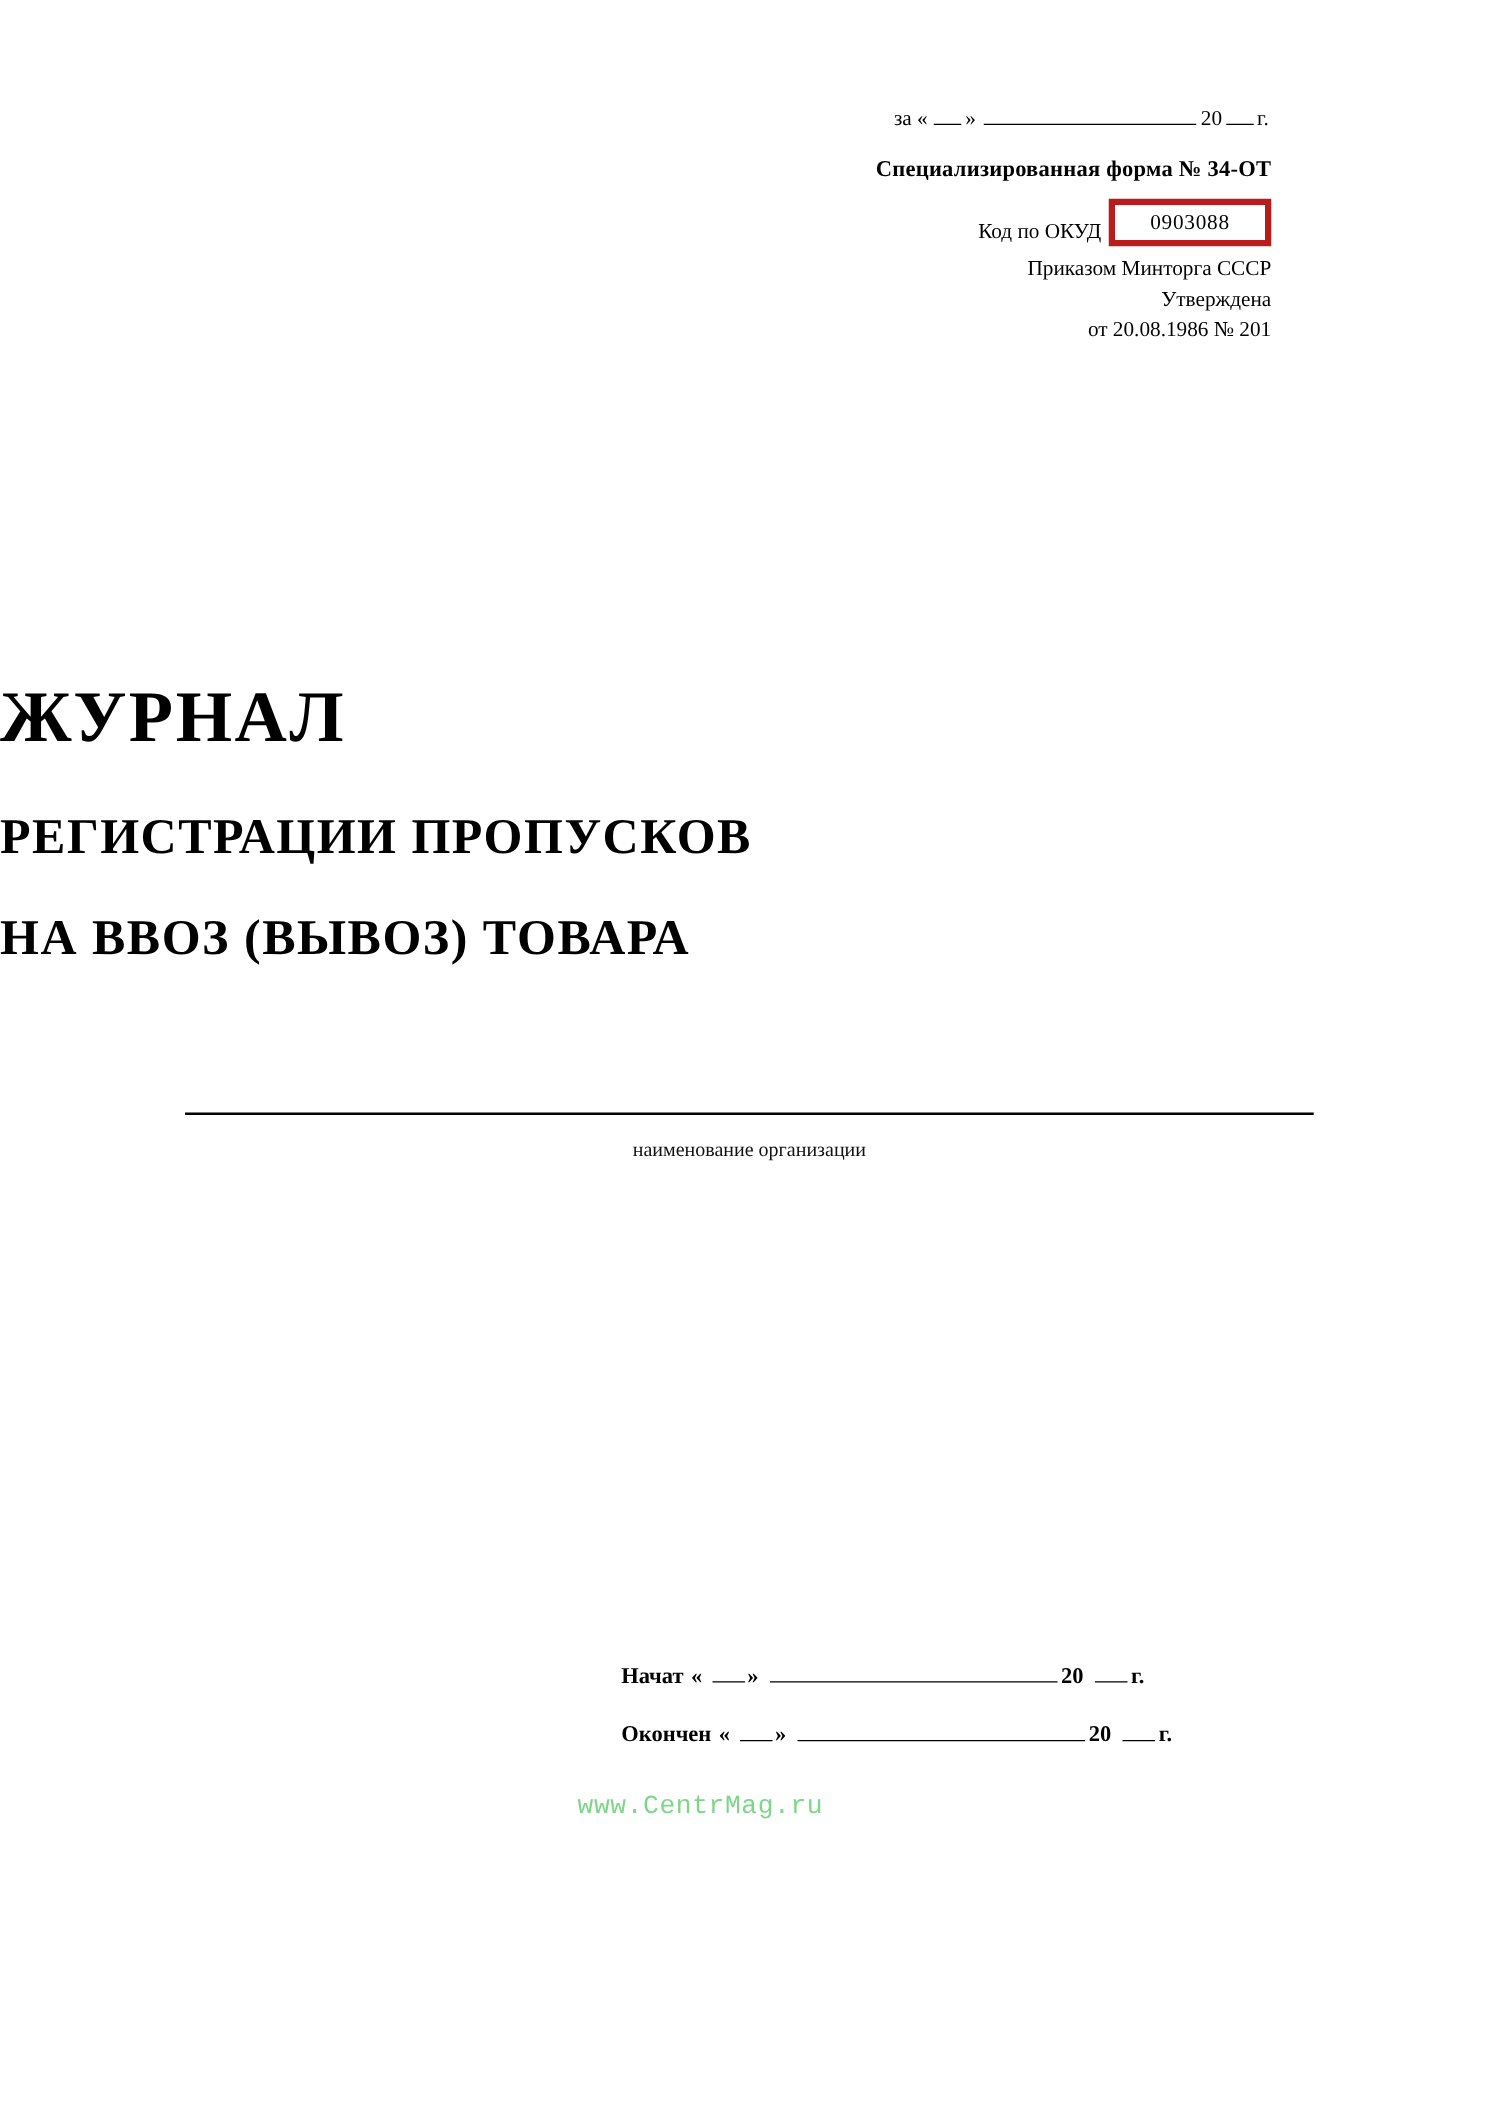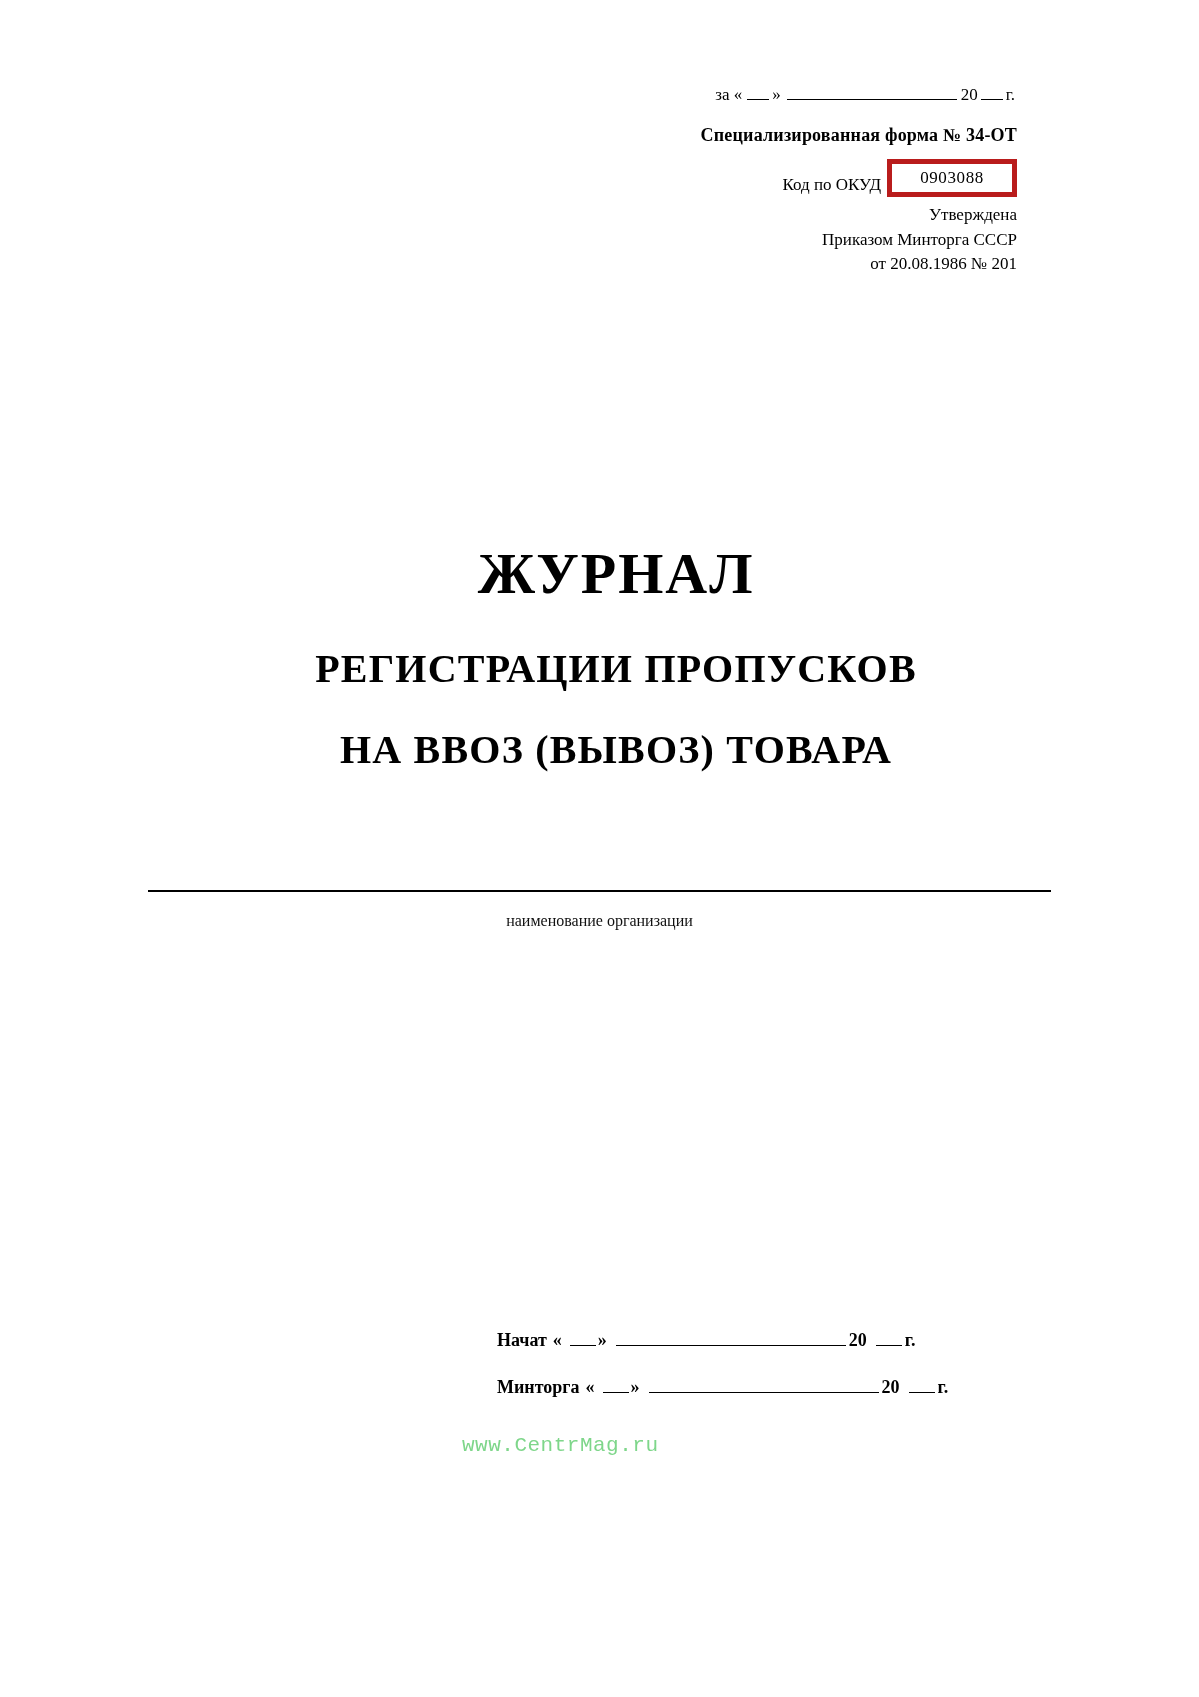--- a/index.html
+++ b/index.html
@@ -91,22 +91,20 @@
     font-size: 17px;
     line-height: 1.45;
   }
 
   
   .title-wrap {
     position: absolute;
     left: 0;
     right: 0;
     top: 540px;
-    text-align: center;
-    padding-left: 33px;
   }
   .title-main {
     font-weight: bold;
     font-size: 58px;
     letter-spacing: 2px;
     margin-bottom: 38px;
   }
   .title-sub1 {
     font-weight: bold;
     font-size: 40px;
@@ -206,22 +204,22 @@
     </div>
 
     <div class="form-name">Специализированная форма № 34-ОТ</div>
 
     <div class="okud-row">
       <span class="okud-label">Код по ОКУД</span>
       <span class="okud-box">0903088</span>
     </div>
 
     <div class="approved">
+      <div>Приказом Минторга СССР</div>
       <div>Утверждена</div>
-      <div>Приказом Минторга СССР</div>
       <div>от 20.08.1986 № 201</div>
     </div>
 
   </div>
 
   <div class="title-wrap">
     <div class="title-main">ЖУРНАЛ</div>
     <div class="title-sub1">РЕГИСТРАЦИИ ПРОПУСКОВ</div>
     <div class="title-sub2">НА ВВОЗ (ВЫВОЗ) ТОВАРА</div>
   </div>
@@ -238,21 +236,21 @@
       <span class="lbl">«</span>
       <span class="qgap"></span>
       <span class="lbl">»</span>
       <span class="rule-long"></span>
       <span class="lbl">20</span>
       <span class="ygap"></span>
       <span class="lbl">г.</span>
     </div>
 
     <div class="bline">
-      <span class="lbl">Минторга</span>
+      <span class="lbl">Окончен</span>
       <span class="lbl">«</span>
       <span class="qgap"></span>
       <span class="lbl">»</span>
       <span class="rule-long"></span>
       <span class="lbl">20</span>
       <span class="ygap"></span>
       <span class="lbl">г.</span>
     </div>
 
   </div>

